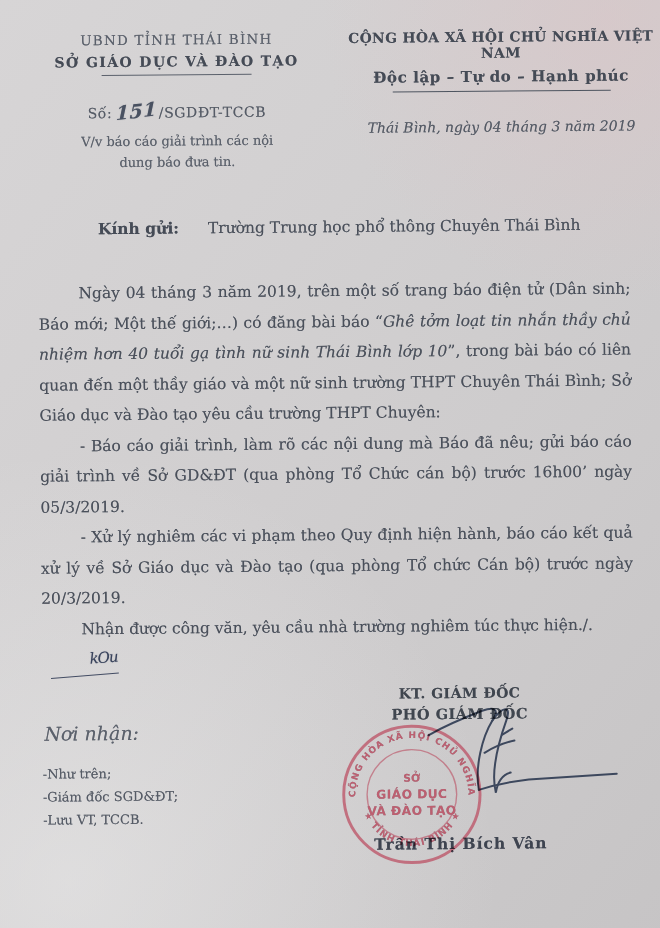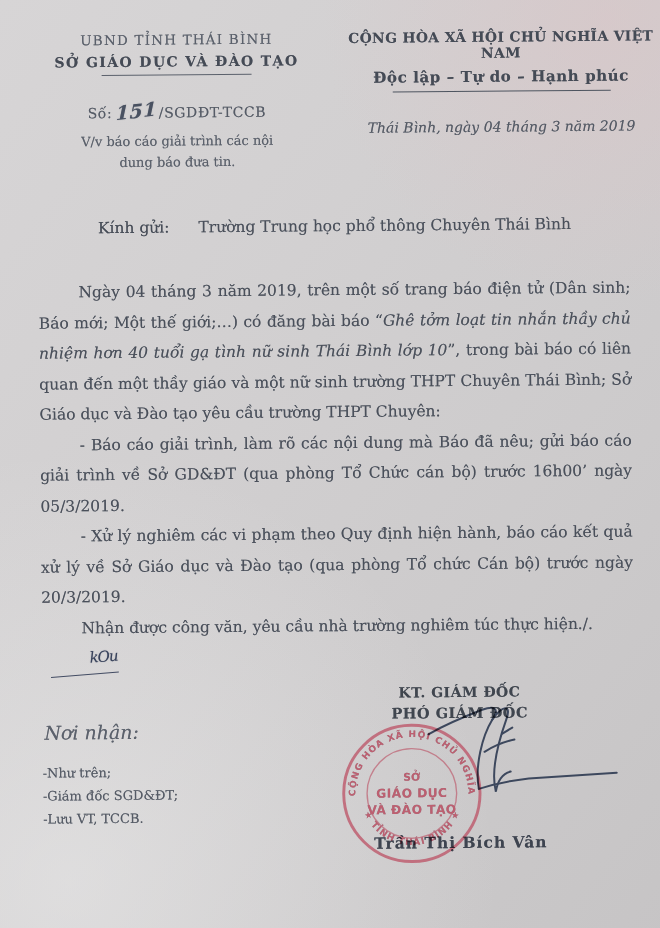--- a/index.html
+++ b/index.html
@@ -36,21 +36,21 @@
     color:#495161;transform:rotate(-6deg) skewX(-8deg);margin:0 1px 0 4px;
     text-shadow:0 0 1px rgba(73,81,97,.5);
   }
   .subject{margin-top:9px;font-size:13px;line-height:21px;color:#5b616c;}
   .header-right{flex:1;margin-left:42px;text-align:center;}
   .nh1{font-size:13.8px;font-weight:bold;letter-spacing:.4px;color:#454b56;}
   .nh2{font-size:15px;font-weight:bold;letter-spacing:.6px;margin-top:7px;color:#454b56;}
   .dateline{margin-top:27px;font-size:14px;font-style:italic;color:#555b66;}
   
   .recipient{margin:46px 0 0 60px;font-size:15.5px;}
-  .recip-label{font-weight:normal;margin-right:24px;color:#454b56;}
+  .recip-label{font-weight:bold;margin-right:24px;color:#454b56;}
   .recip-value{color:#4a505b;}
   
   .body-wrap{margin-top:40px;width:592px;}
   .body-p{
     margin:0;font-size:15.5px;line-height:30.5px;text-align:justify;
     text-indent:40px;color:#4a505b;
   }
   .q{font-style:italic;}
   .closing{text-align:left;}
   .paraph{

